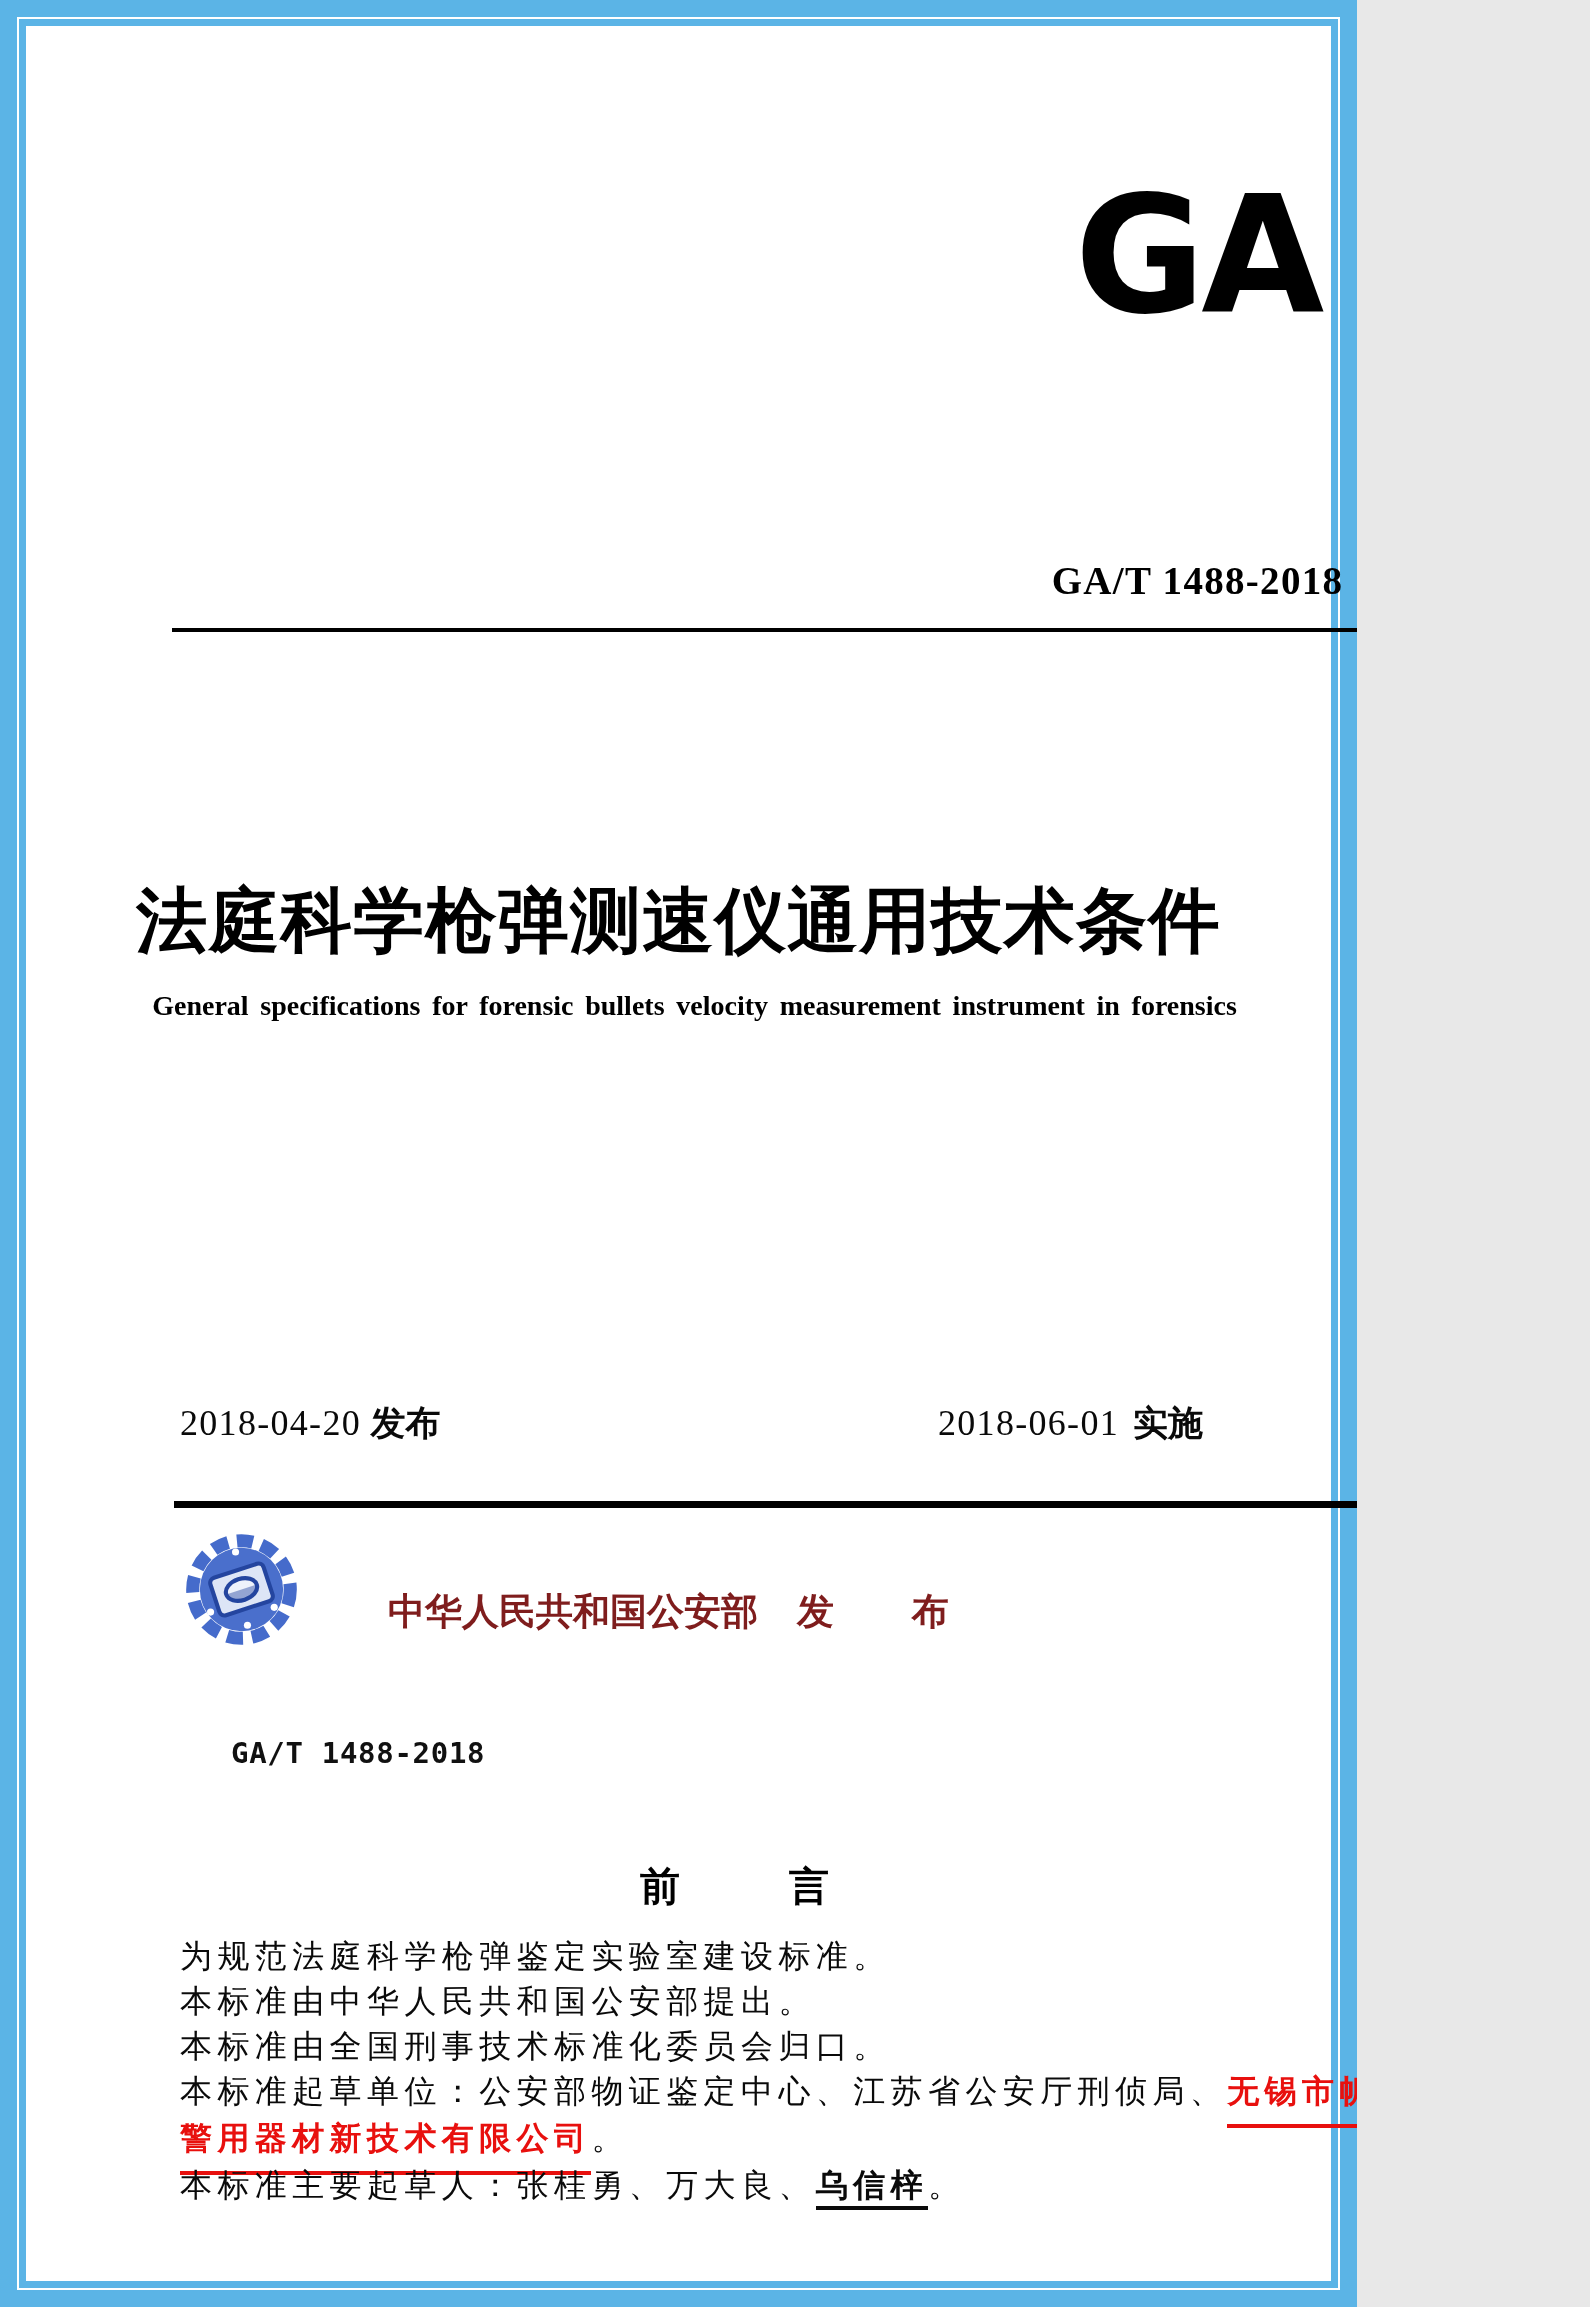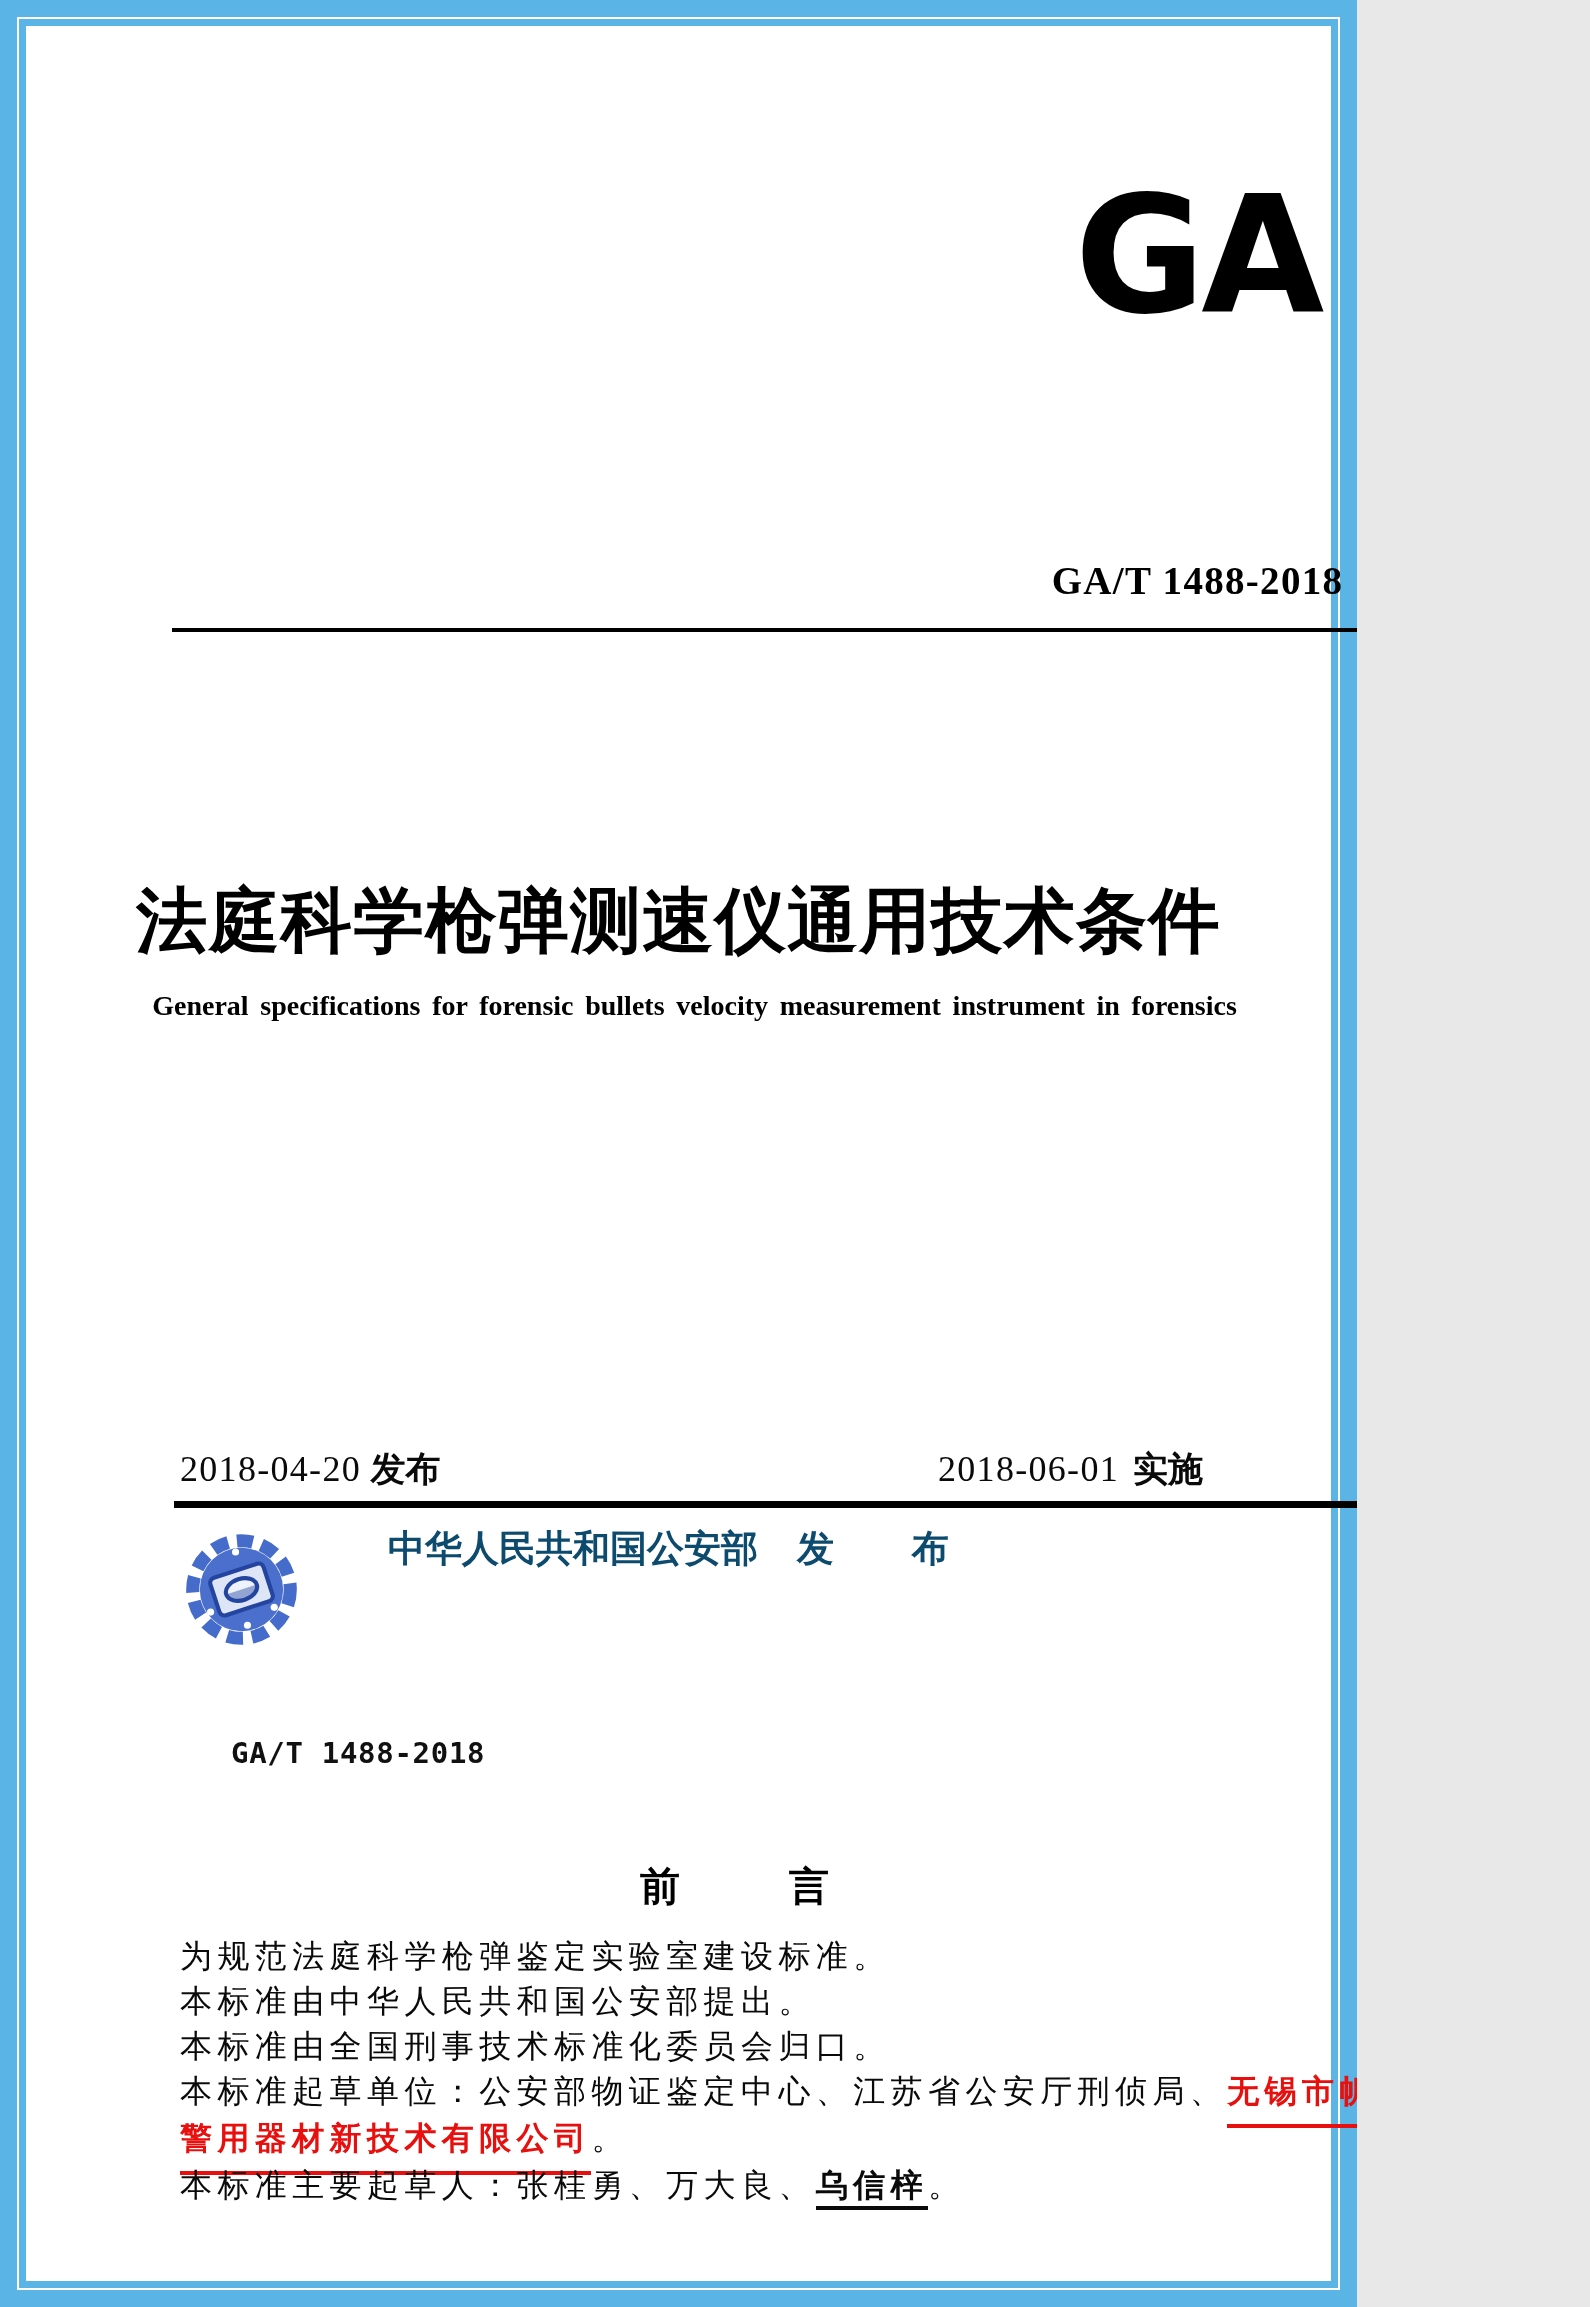--- a/index.html
+++ b/index.html
@@ -49,38 +49,38 @@
   }
   .title-en{
     position:absolute;left:0;right:0;top:990px;
     text-align:center;
     font-family:"Liberation Serif", serif;
     font-weight:bold;font-size:28px;letter-spacing:0;
     word-spacing:4.7px;white-space:nowrap;color:#000000;margin-left:32px;
   }
 
   .dates-row{
-    position:absolute;left:180px;right:154px;top:1446px;
+    position:absolute;left:180px;right:154px;top:1400px;
     display:flex;justify-content:space-between;align-items:baseline;
   }
   .date-num{font-family:"Liberation Serif", serif;font-size:36px;letter-spacing:1.3px;}
   .date-label{font-family:"Liberation Sans", sans-serif;font-weight:bold;font-size:35px;}
   .issue .date-label{margin-left:9.4px;}
   .impl .date-label{margin-left:14px;}
 
   .rule-thick{position:absolute;left:174px;top:1501px;width:1279px;height:6.7px;background:#000;}
 
   .emblem{position:absolute;left:182px;top:1530px;width:119px;height:119px;}
   .emblem svg{width:100%;height:100%;}
 
   .publisher{
-    position:absolute;left:0;right:0;top:1524px;
+    position:absolute;left:0;right:0;top:1587px;
     text-align:center;white-space:nowrap;
     font-family:"Liberation Sans", sans-serif;
-    font-weight:bold;font-size:37px;color:#0c4a6e;
+    font-weight:bold;font-size:37px;color:#7f1d1d;
   }
   .publisher .pub-label{margin-left:39px;letter-spacing:0.55em;}
 
   .std-code-small{
     position:absolute;left:231px;top:1736px;
     font-family:"DejaVu Sans Mono", monospace;
     font-weight:600;font-size:29px;letter-spacing:0.7px;color:#111;
     white-space:nowrap;
   }
 

